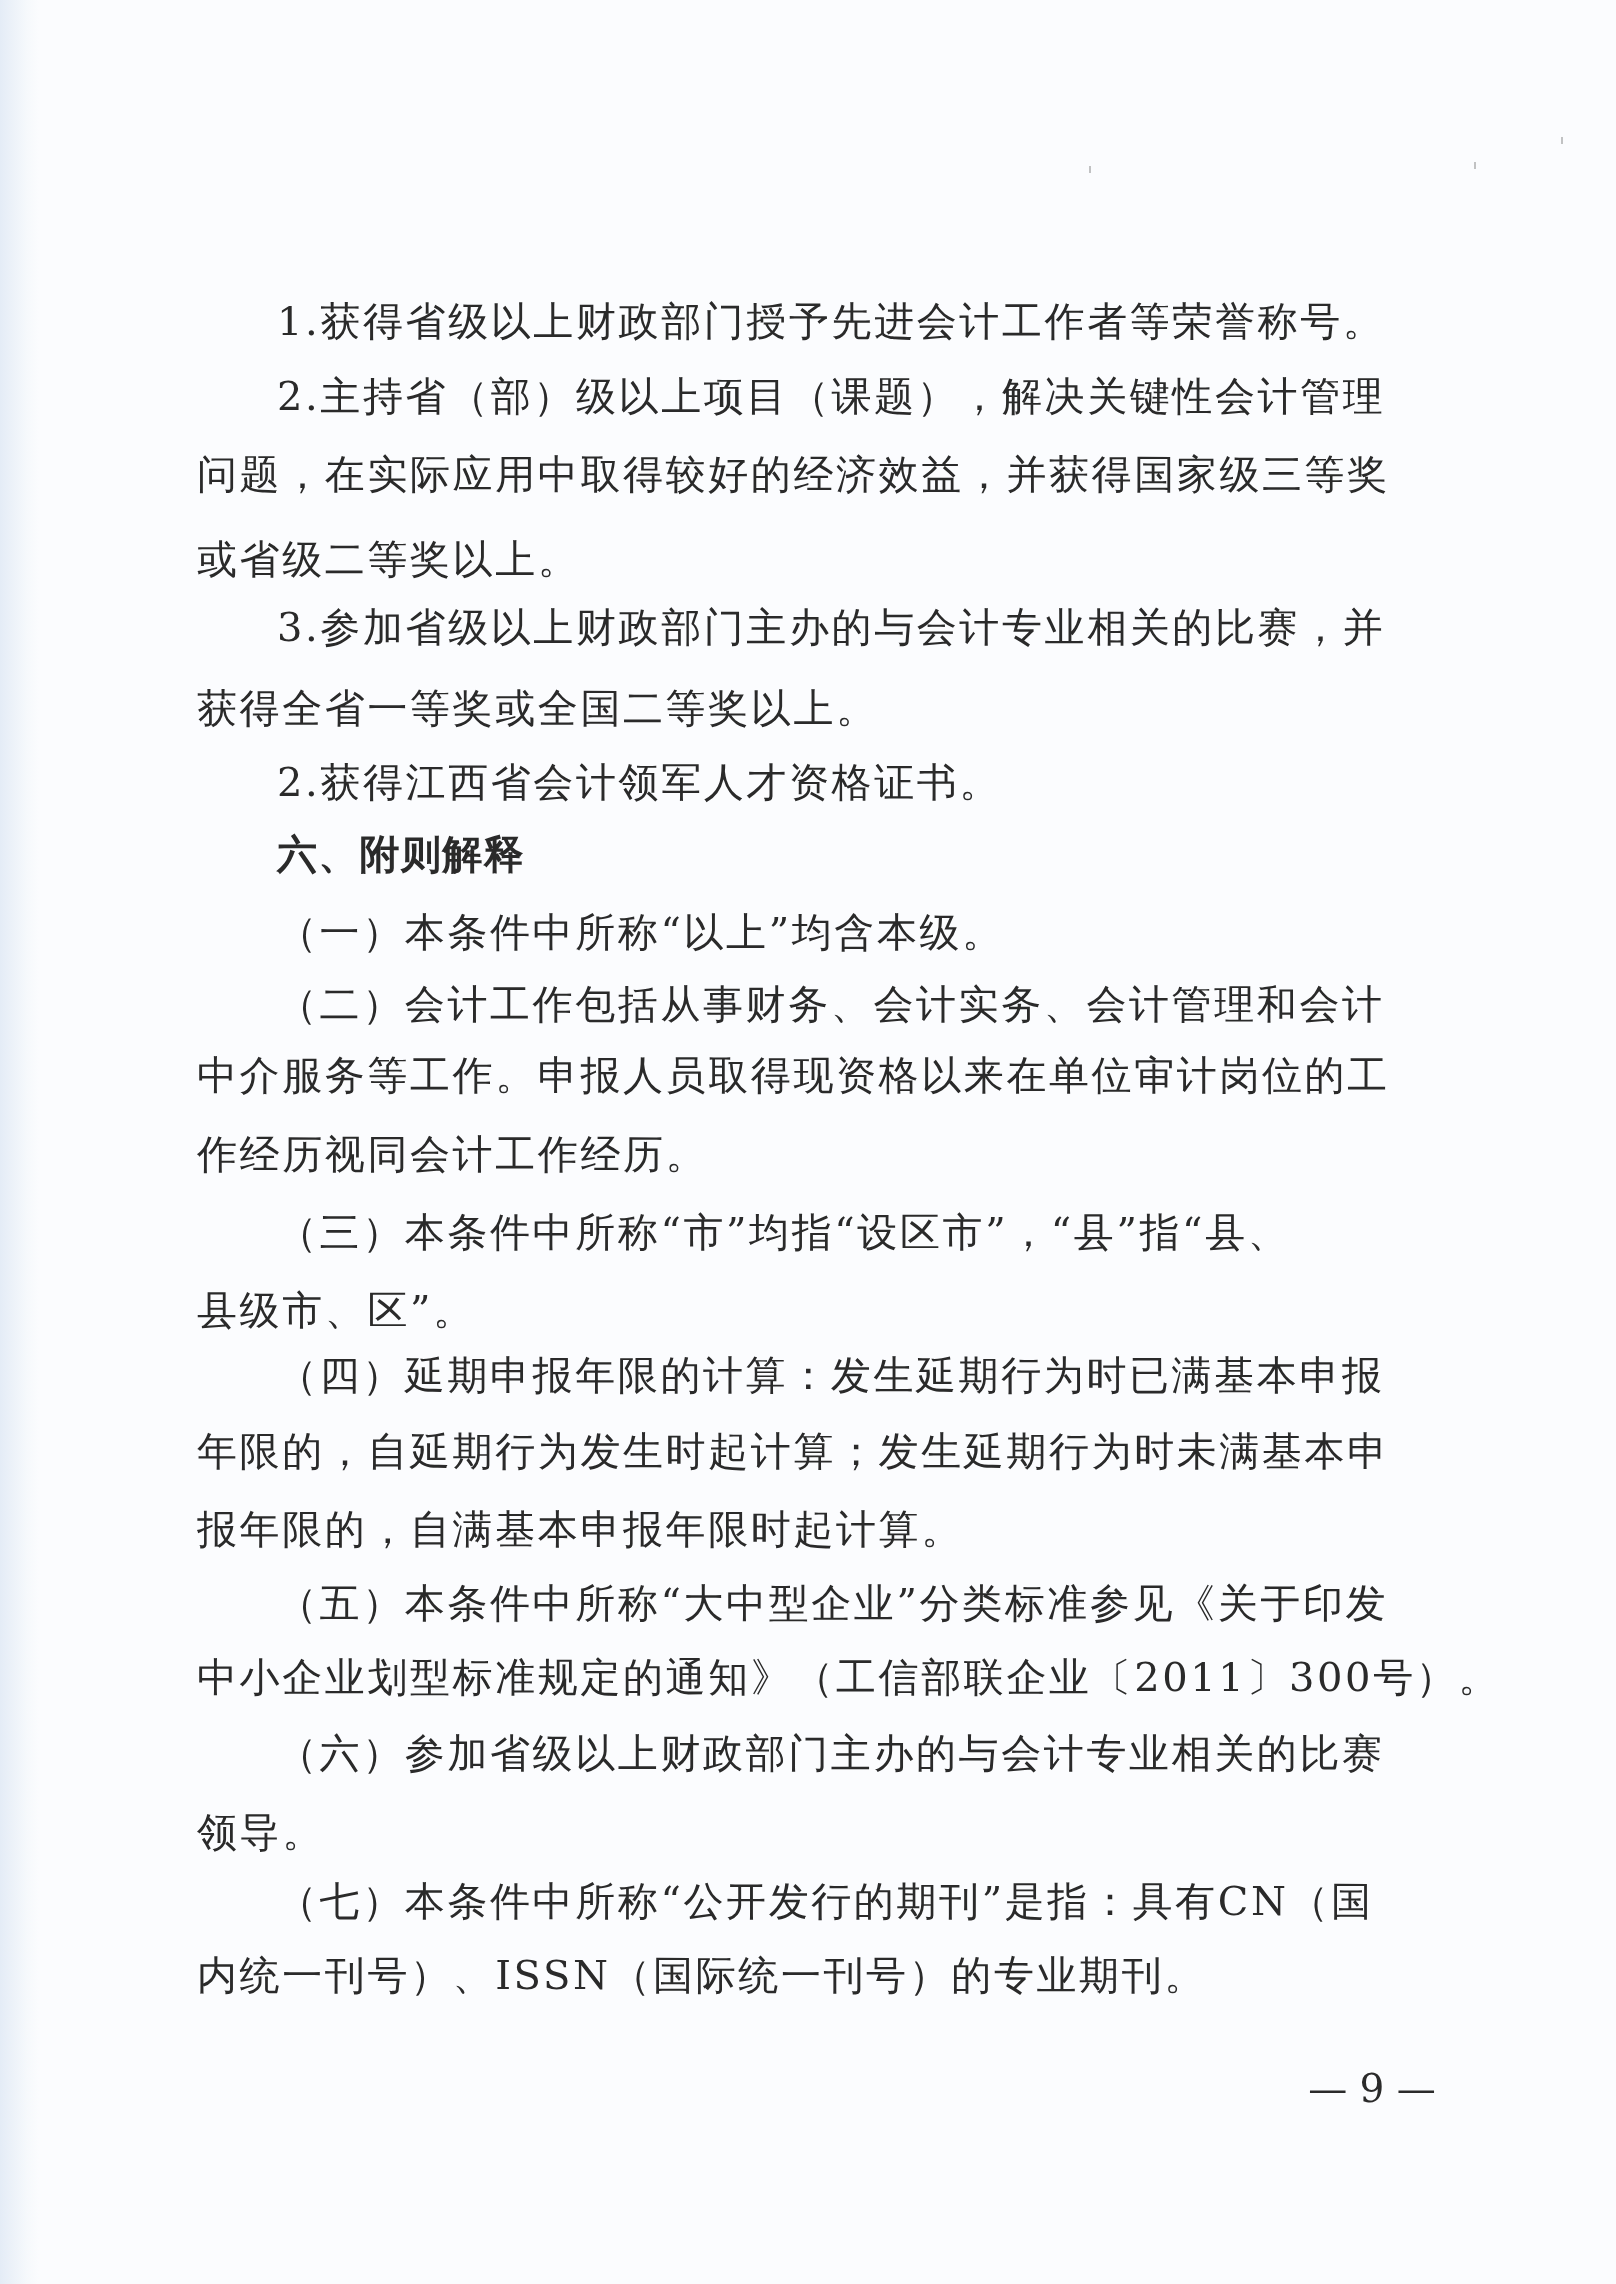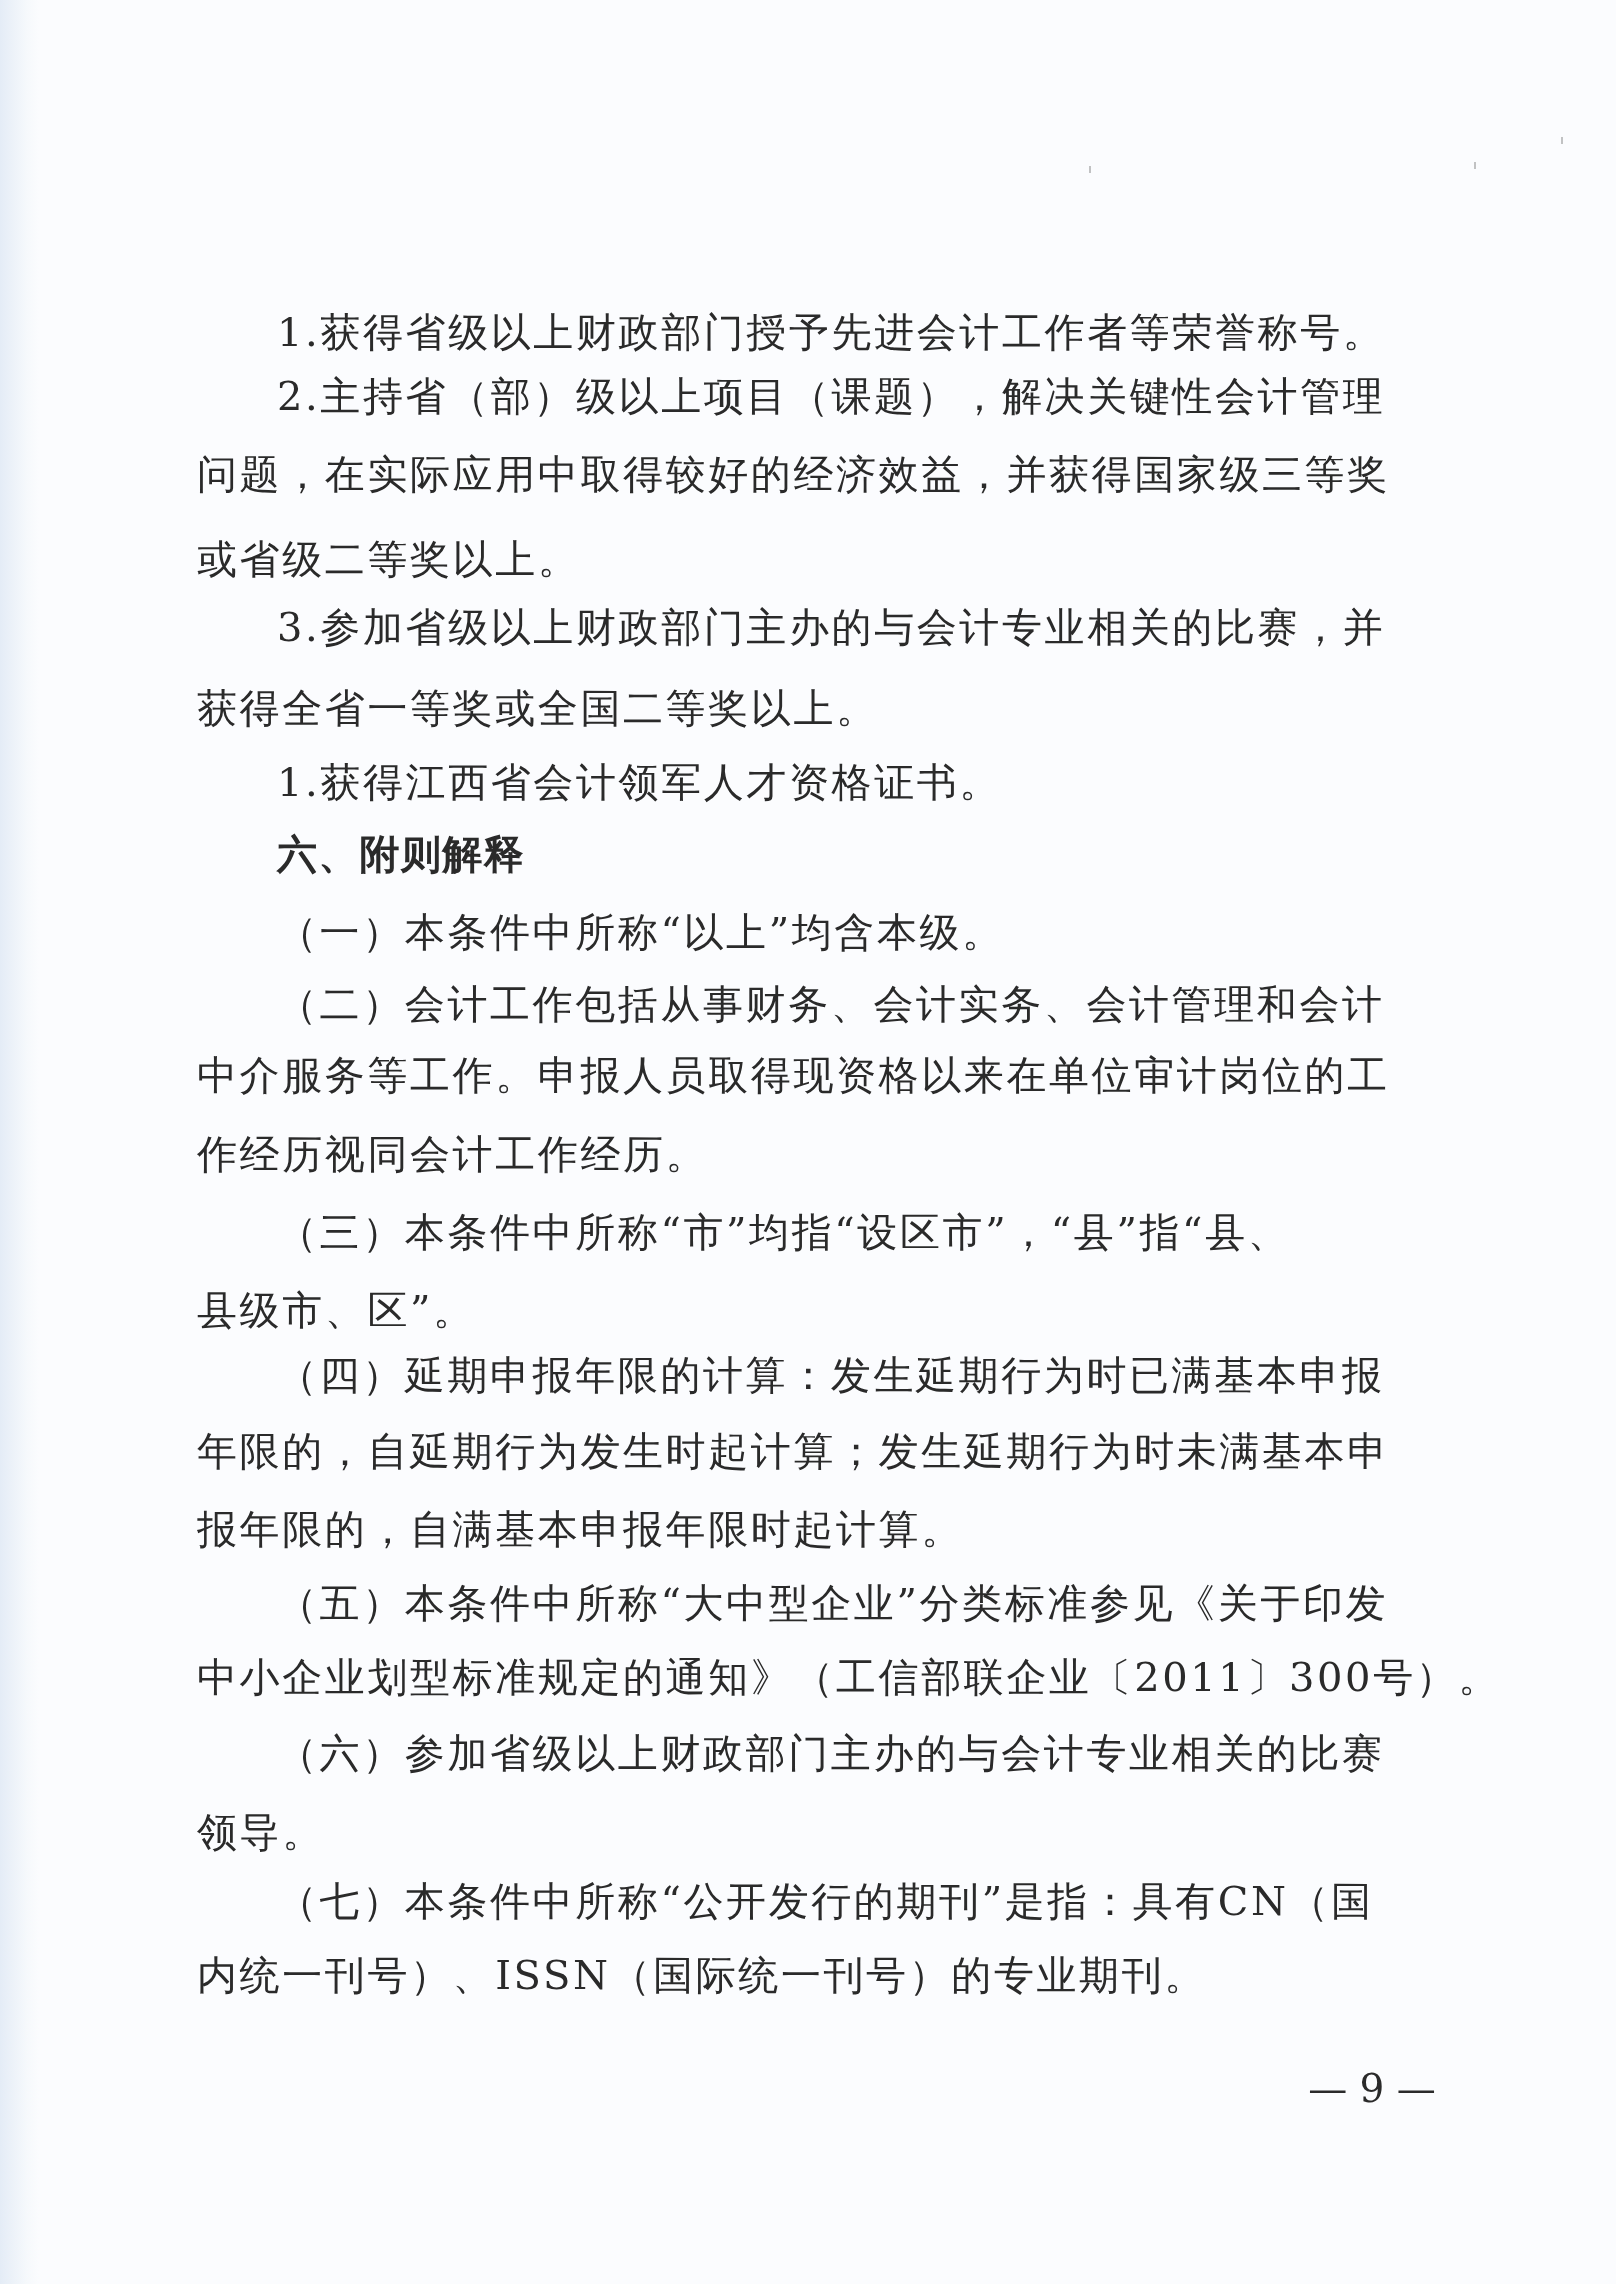--- a/index.html
+++ b/index.html
@@ -26,27 +26,27 @@
     font-size:39px; line-height:52px; text-align:center; white-space:nowrap;
   }
   .speck { position:absolute; width:2px; height:6.5px; background:#888; opacity:.5; }
 </style>
 </head>
 <body>
 
 <div class="scan-edge"></div>
 
 <div class="page">
-  <div class="line indent" style="top:306px">1.获得省级以上财政部门授予先进会计工作者等荣誉称号。</div>
+  <div class="line indent" style="top:295px">1.获得省级以上财政部门授予先进会计工作者等荣誉称号。</div>
   <div class="line indent" style="top:370px">2.主持省（部）级以上项目（课题），解决关键性会计管理</div>
   <div class="line" style="top:448px">问题，在实际应用中取得较好的经济效益，并获得国家级三等奖</div>
   <div class="line" style="top:533px">或省级二等奖以上。</div>
   <div class="line indent" style="top:601px">3.参加省级以上财政部门主办的与会计专业相关的比赛，并</div>
   <div class="line" style="top:682px">获得全省一等奖或全国二等奖以上。</div>
-  <div class="line indent" style="top:756px">1.获得江西省会计领军人才资格证书。</div>
+  <div class="line indent" style="top:756px">2.获得江西省会计领军人才资格证书。</div>
   <div class="line indent heading" style="top:832px">六、附则解释</div>
   <div class="line indent" style="top:906px">（一）本条件中所称“以上”均含本级。</div>
   <div class="line indent" style="top:978px">（二）会计工作包括从事财务、会计实务、会计管理和会计</div>
   <div class="line" style="top:1049px">中介服务等工作。申报人员取得现资格以来在单位审计岗位的工</div>
   <div class="line" style="top:1128px">作经历视同会计工作经历。</div>
   <div class="line indent" style="top:1206px">（三）本条件中所称“市”均指“设区市”，“县”指“县、</div>
   <div class="line" style="top:1284px">县级市、区”。</div>
   <div class="line indent" style="top:1349px">（四）延期申报年限的计算：发生延期行为时已满基本申报</div>
   <div class="line" style="top:1425px">年限的，自延期行为发生时起计算；发生延期行为时未满基本申</div>
   <div class="line indent" style="top:1577px">（五）本条件中所称“大中型企业”分类标准参见《关于印发</div>

